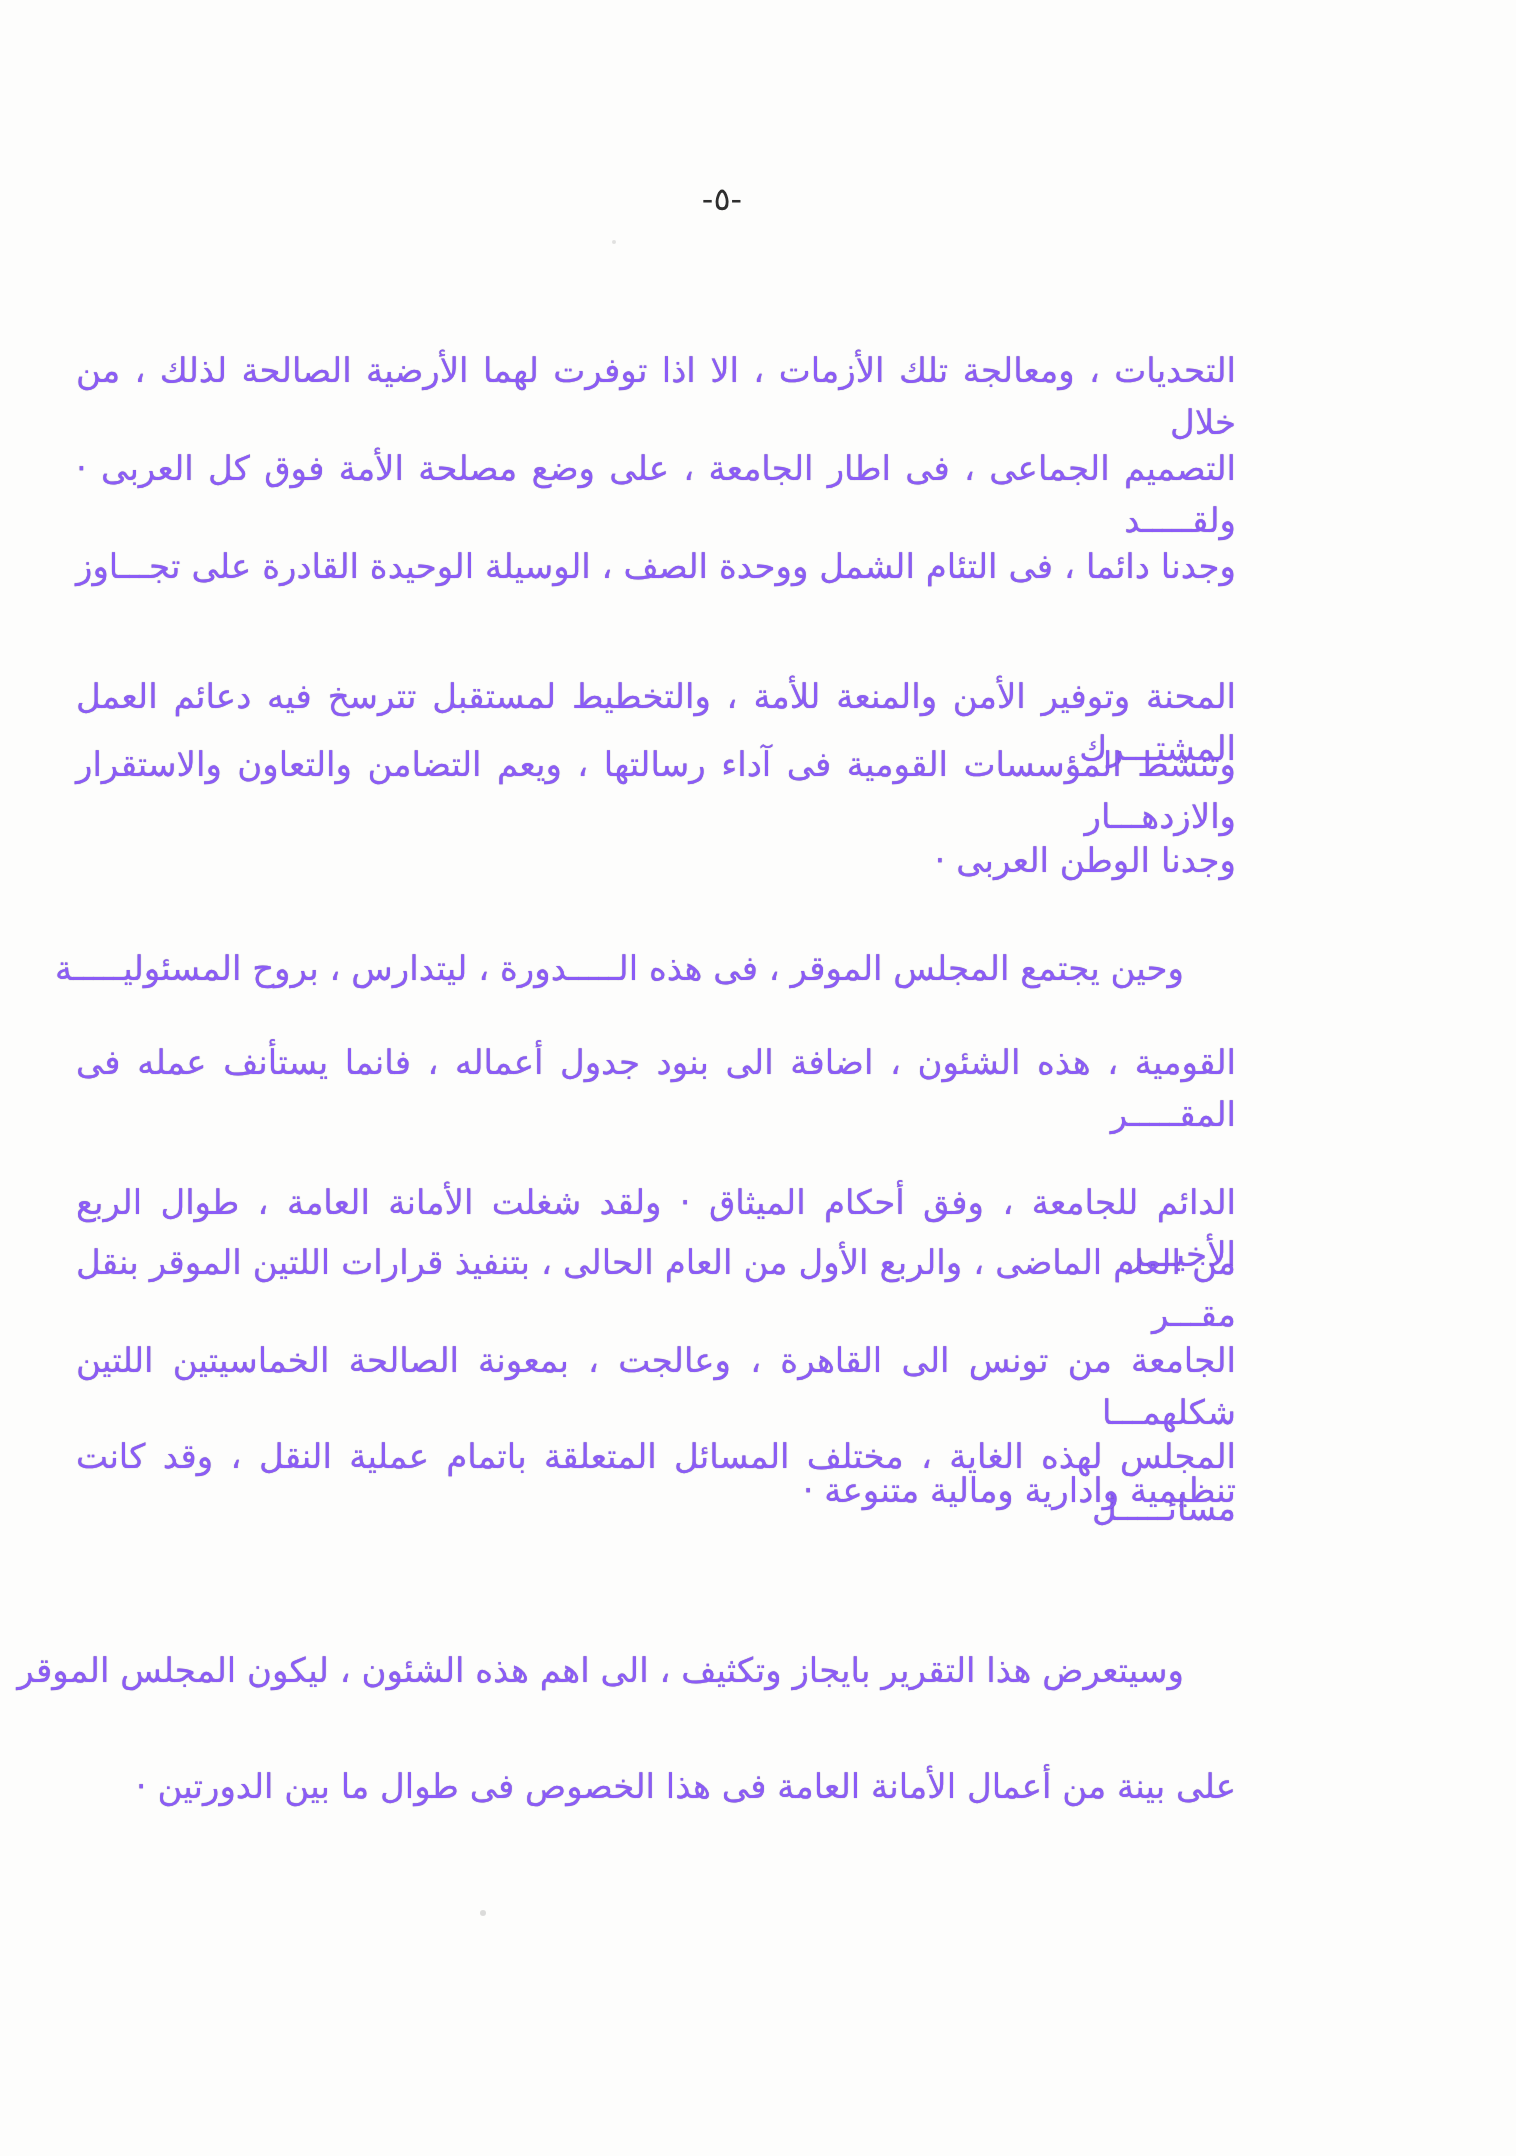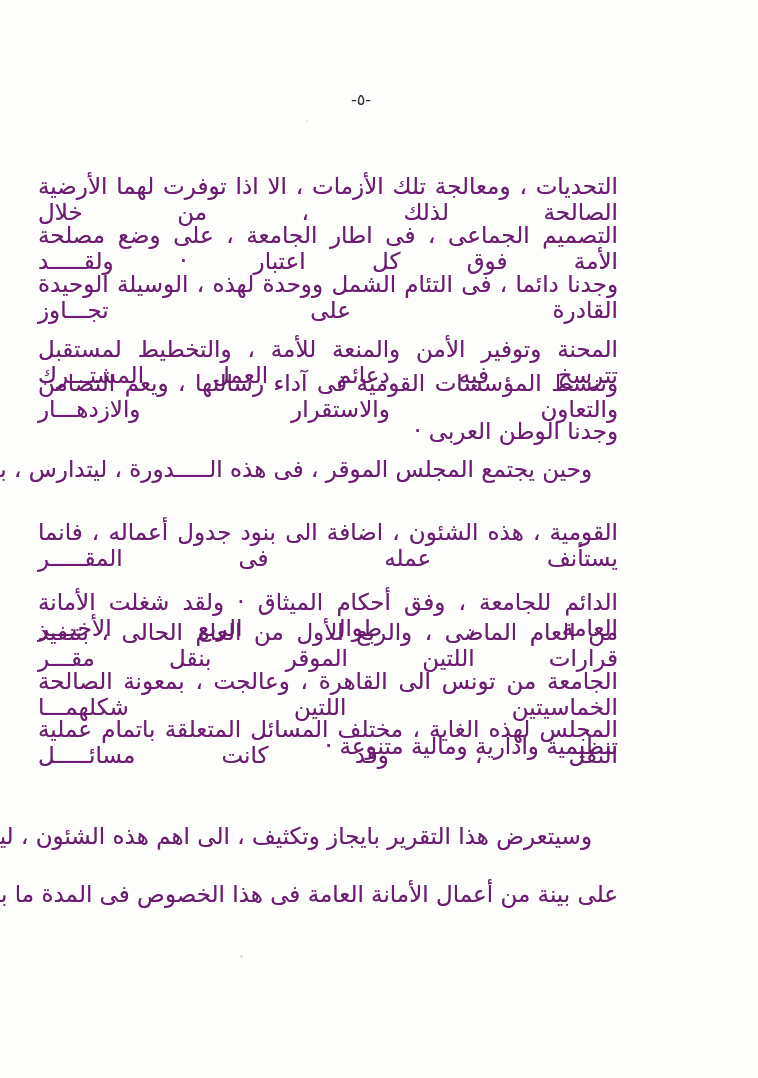--- a/index.html
+++ b/index.html
@@ -22,23 +22,23 @@
     font-size:16px;
     letter-spacing:1px;
     color:#2e2e2e;
   }
   .line{
     position:absolute;
     right:140px;
     direction:rtl;
     unicode-bidi:embed;
     white-space:nowrap;
-    font-size:23px;
+    font-size:17px;
     line-height:26px;
-    color:#701a75;
+    color:#8b5cf6;
     text-shadow:0 0 0.5px rgba(20,20,20,0.45);
   }
   .line.just{
     width:580px;
     white-space:normal;
     text-align:justify;
     text-align-last:justify;
   }
   .line.indent{
     right:166px;
@@ -51,30 +51,30 @@
   .speck.s1{width:3px;height:3px;left:240px;top:955px;opacity:.5;}
   .speck.s2{width:2px;height:2px;left:306px;top:120px;opacity:.4;}
 </style>
 </head>
 <body>
 
 <div class="page">
   <div class="page-number" dir="rtl">-٥-</div>
   <div id="lines-host">
       <div class="line just" style="top: 173px;">التحديات ، ومعالجة تلك الأزمات ، الا اذا توفرت لهما الأرضية الصالحة لذلك ، من خلال</div>
-      <div class="line just" style="top: 222px;">التصميم الجماعى ، فى اطار الجامعة ، على وضع مصلحة الأمة فوق كل اعتبار · ولقـــــد</div>
-      <div class="line just" style="top: 271px;">وجدنا دائما ، فى التئام الشمل ووحدة لهذه ، الوسيلة الوحيدة    القادرة على تجـــاوز</div>
+      <div class="line just" style="top: 222px;">التصميم الجماعى ، فى اطار الجامعة ، على وضع مصلحة الأمة فوق كل العربى · ولقـــــد</div>
+      <div class="line just" style="top: 271px;">وجدنا دائما ، فى التئام الشمل ووحدة الصف ، الوسيلة الوحيدة    القادرة على تجـــاوز</div>
       <div class="line just" style="top: 336px;">المحنة وتوفير الأمن والمنعة للأمة ، والتخطيط لمستقبل تترسخ فيه دعائم العمل المشتـــرك</div>
       <div class="line just" style="top: 370px;">وتنشط المؤسسات القومية فى آداء رسالتها ، ويعم التضامن والتعاون والاستقرار والازدهـــار</div>
       <div class="line" style="top: 418px;">وجدنا الوطن العربى ·</div>
-      <div class="line indent" style="top: 456px; text-align: right;">وحين يجتمع المجلس الموقر ، فى هذه الـــــدورة ، ليتدارس ، بروح المسئوليـــــة</div>
+      <div class="line indent" style="top: 472px; text-align: right;">وحين يجتمع المجلس الموقر ، فى هذه الـــــدورة ، ليتدارس ، بروح المسئوليـــــة</div>
       <div class="line just" style="top: 519px; margin-left: 26px;">القومية ، هذه الشئون ، اضافة الى بنود جدول أعماله ، فانما يستأنف عمله فى المقـــــر</div>
       <div class="line just" style="top: 589px;">الدائم للجامعة ، وفق أحكام الميثاق · ولقد شغلت الأمانة العامة ، طوال الربع الأخيـــر</div>
       <div class="line just" style="top: 619px;">من العام الماضى ، والربع الأول من العام الحالى ، بتنفيذ قرارات اللتين الموقر بنقل مقـــر</div>
       <div class="line just" style="top: 668px;">الجامعة من تونس الى القاهرة ، وعالجت ، بمعونة الصالحة الخماسيتين اللتين شكلهمـــا</div>
       <div class="line just" style="top: 716px; margin-left: 32px;">المجلس لهذه الغاية ، مختلف المسائل المتعلقة باتمام عملية النقل ، وقد كانت مسائـــــل</div>
       <div class="line" style="top: 733px;">تنظيمية وادارية ومالية متنوعة ·</div>
       <div class="line indent" style="top: 823px;">وسيتعرض هذا التقرير بايجاز وتكثيف ، الى اهم هذه الشئون ، ليكون المجلس الموقر</div>
-      <div class="line" style="top: 881px;">على بينة من أعمال الأمانة العامة فى هذا الخصوص فى المدة ما بين التقرير ·</div>
+      <div class="line" style="top: 881px;">على بينة من أعمال الأمانة العامة فى هذا الخصوص فى طوال ما بين الدورتين ·</div>
     </div>
   <div class="speck s1"></div>
   <div class="speck s2"></div>
 </div>
 
 </body></html>

